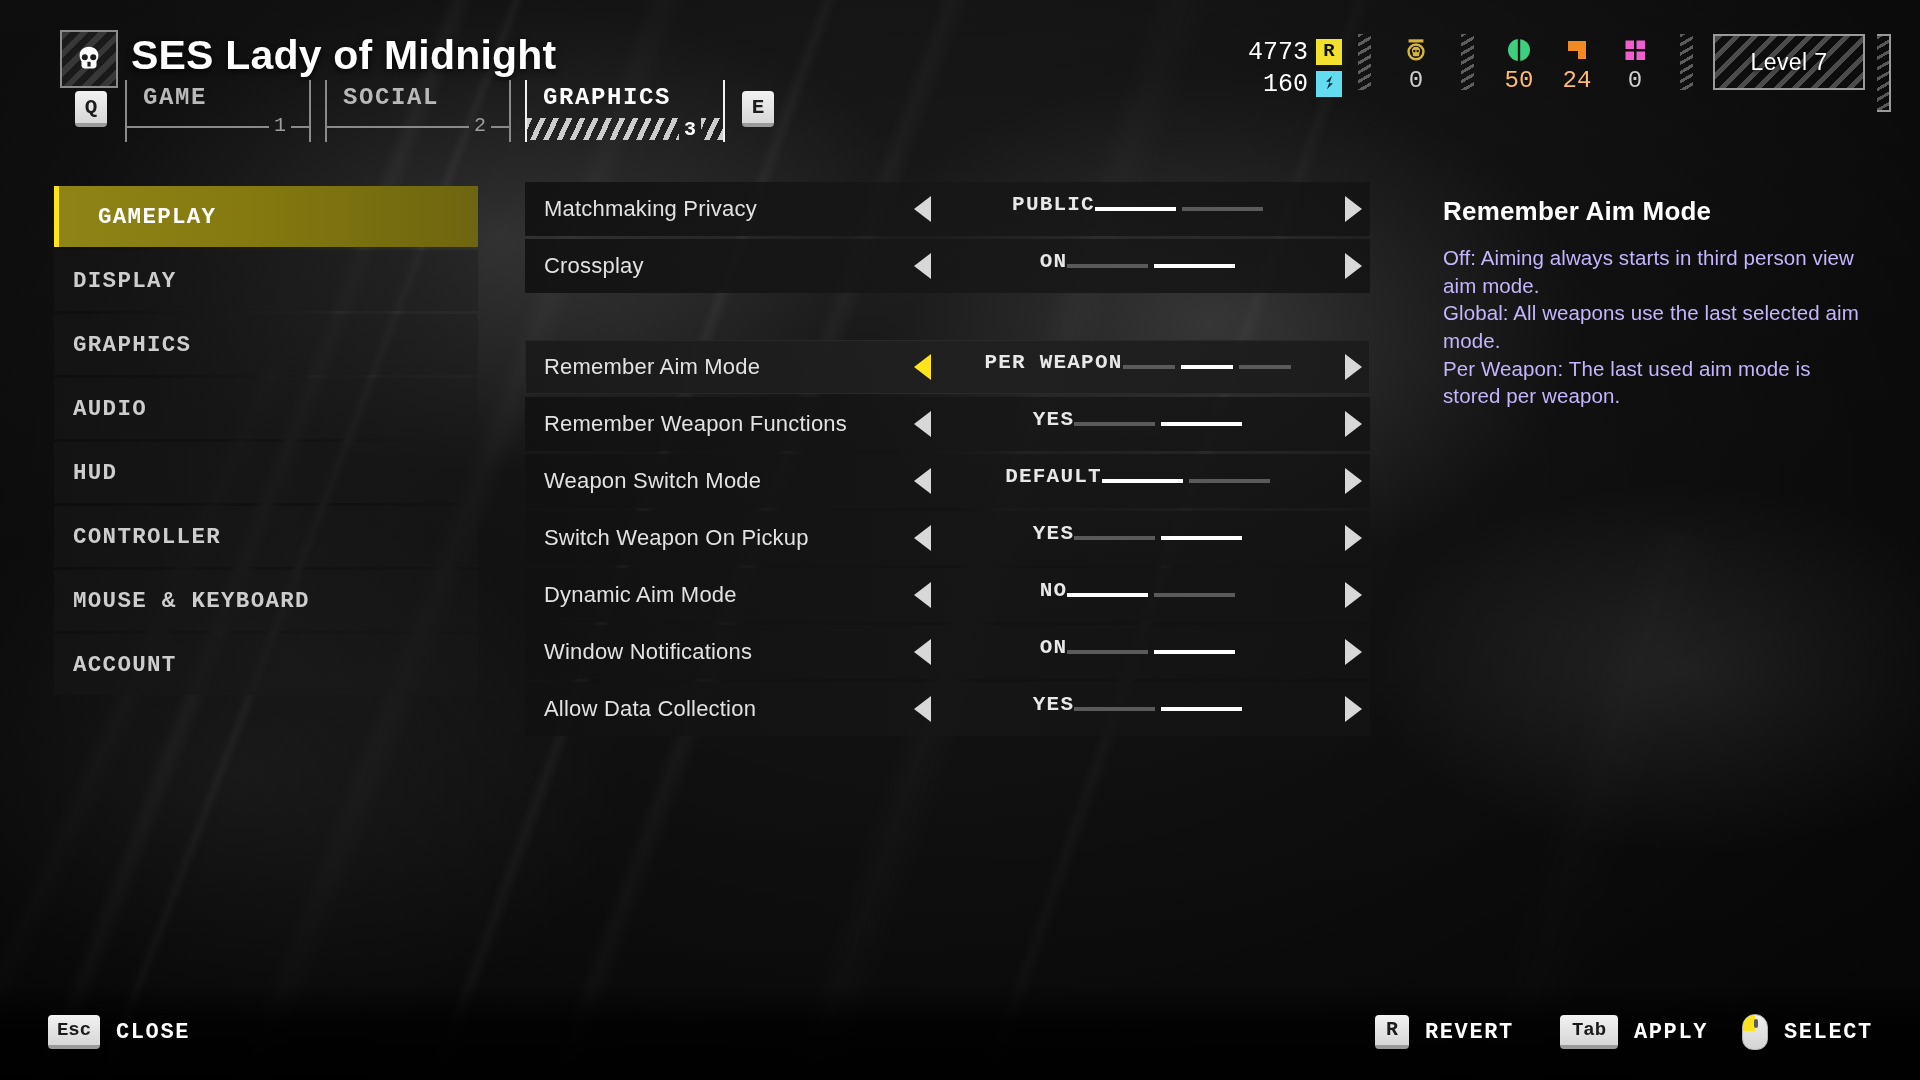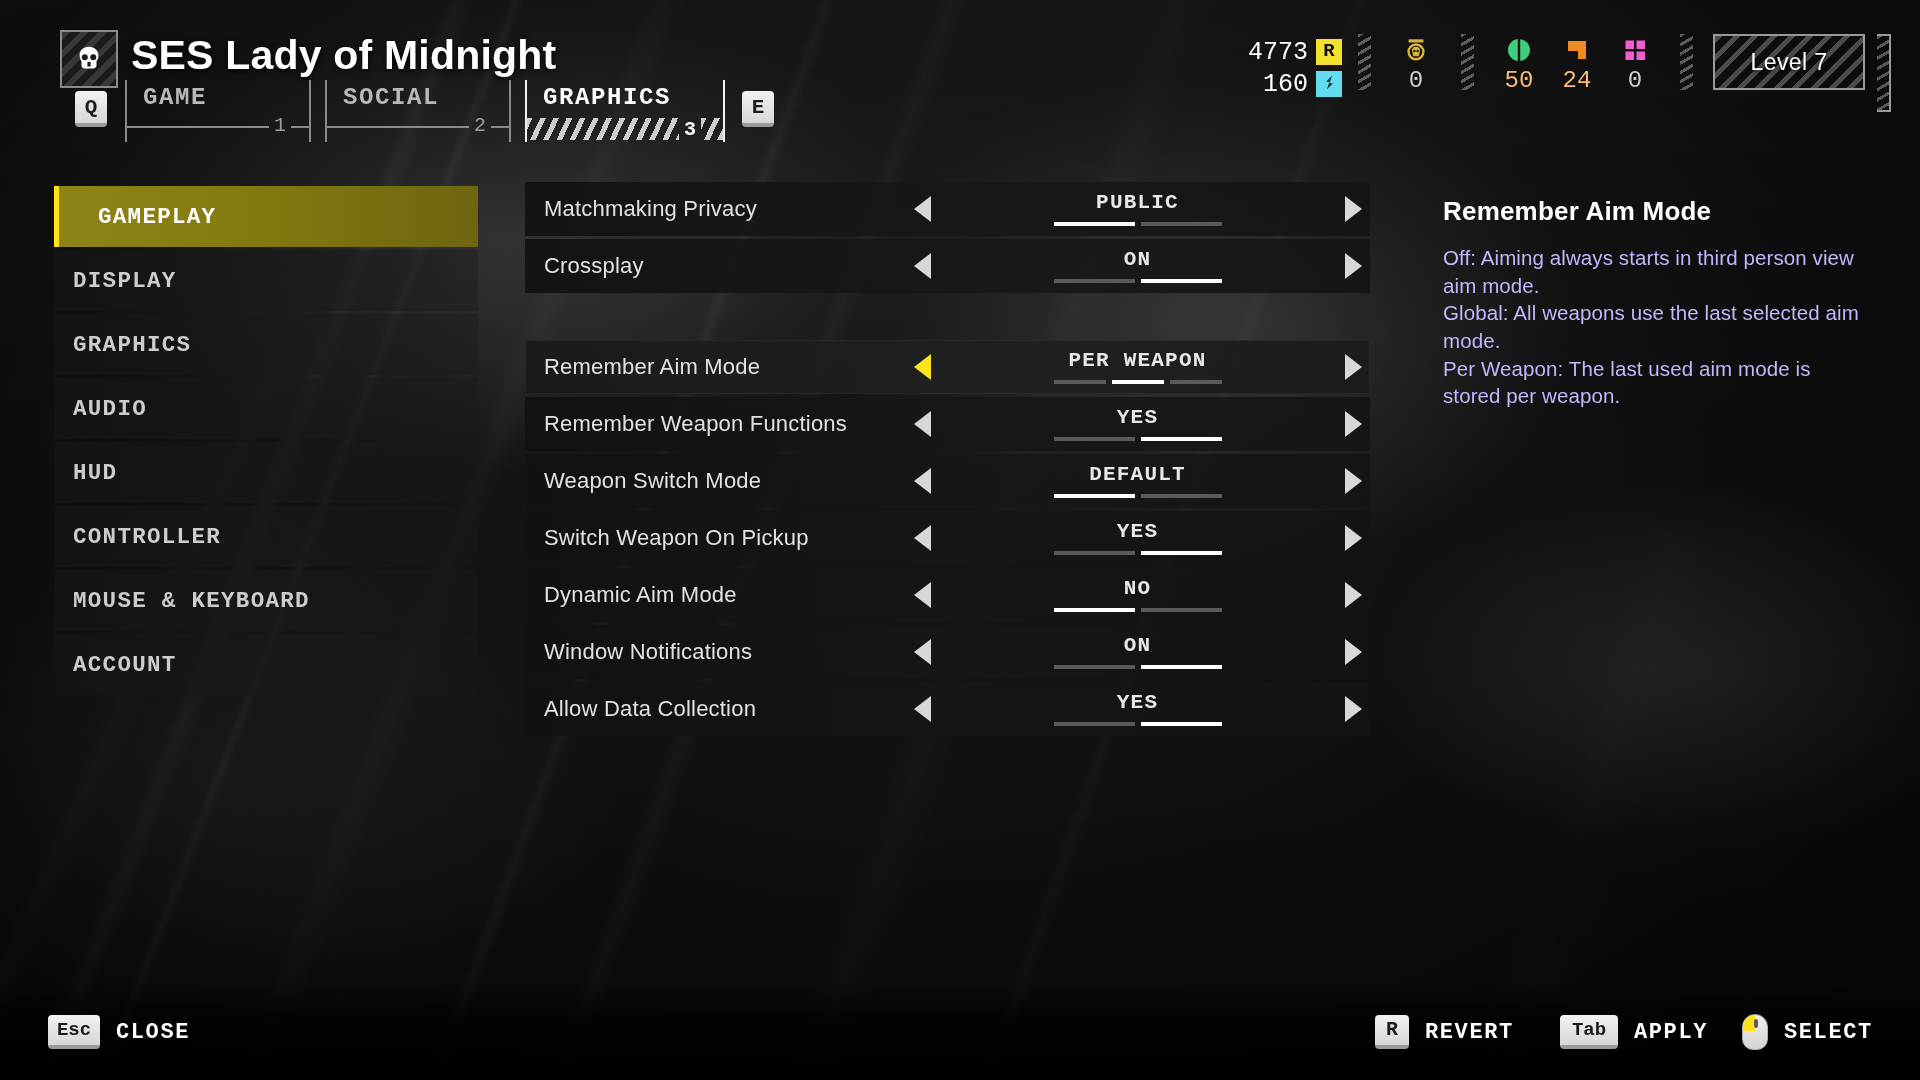--- a/index.html
+++ b/index.html
@@ -221,21 +221,21 @@
   .arrow .tri {
     width: 0; height: 0;
     border-top: 13px solid transparent;
     border-bottom: 13px solid transparent;
   }
   .arrow.left .tri  { border-right: 17px solid #d8d8d8; }
   .arrow.right .tri { border-left: 17px solid #d8d8d8; }
   .arrow.left.hot .tri { border-right-color: #ffe41d; }
 
   .s-value-wrap {
-    flex: 1 1 auto; height: 54px; display: flex; flex-direction: column;
+    flex: 1 1 auto; height: 54px; display: flex; flex-direction: row;
     align-items: center; justify-content: center; padding: 0 10px;
   }
   .s-value {
     font-size: 21px; letter-spacing: 1.2px; color: #e8e8e8;
     font-family: "Liberation Mono", monospace; font-weight: 700;
     line-height: 1; margin-bottom: 9px;
   }
   .seg-track { display: flex; gap: 6px; width: 168px; }
   .seg { flex: 1 1 0; height: 4px; background: #5a5a5a; }
   .seg.on { background: #ffffff; height: 4px; }

